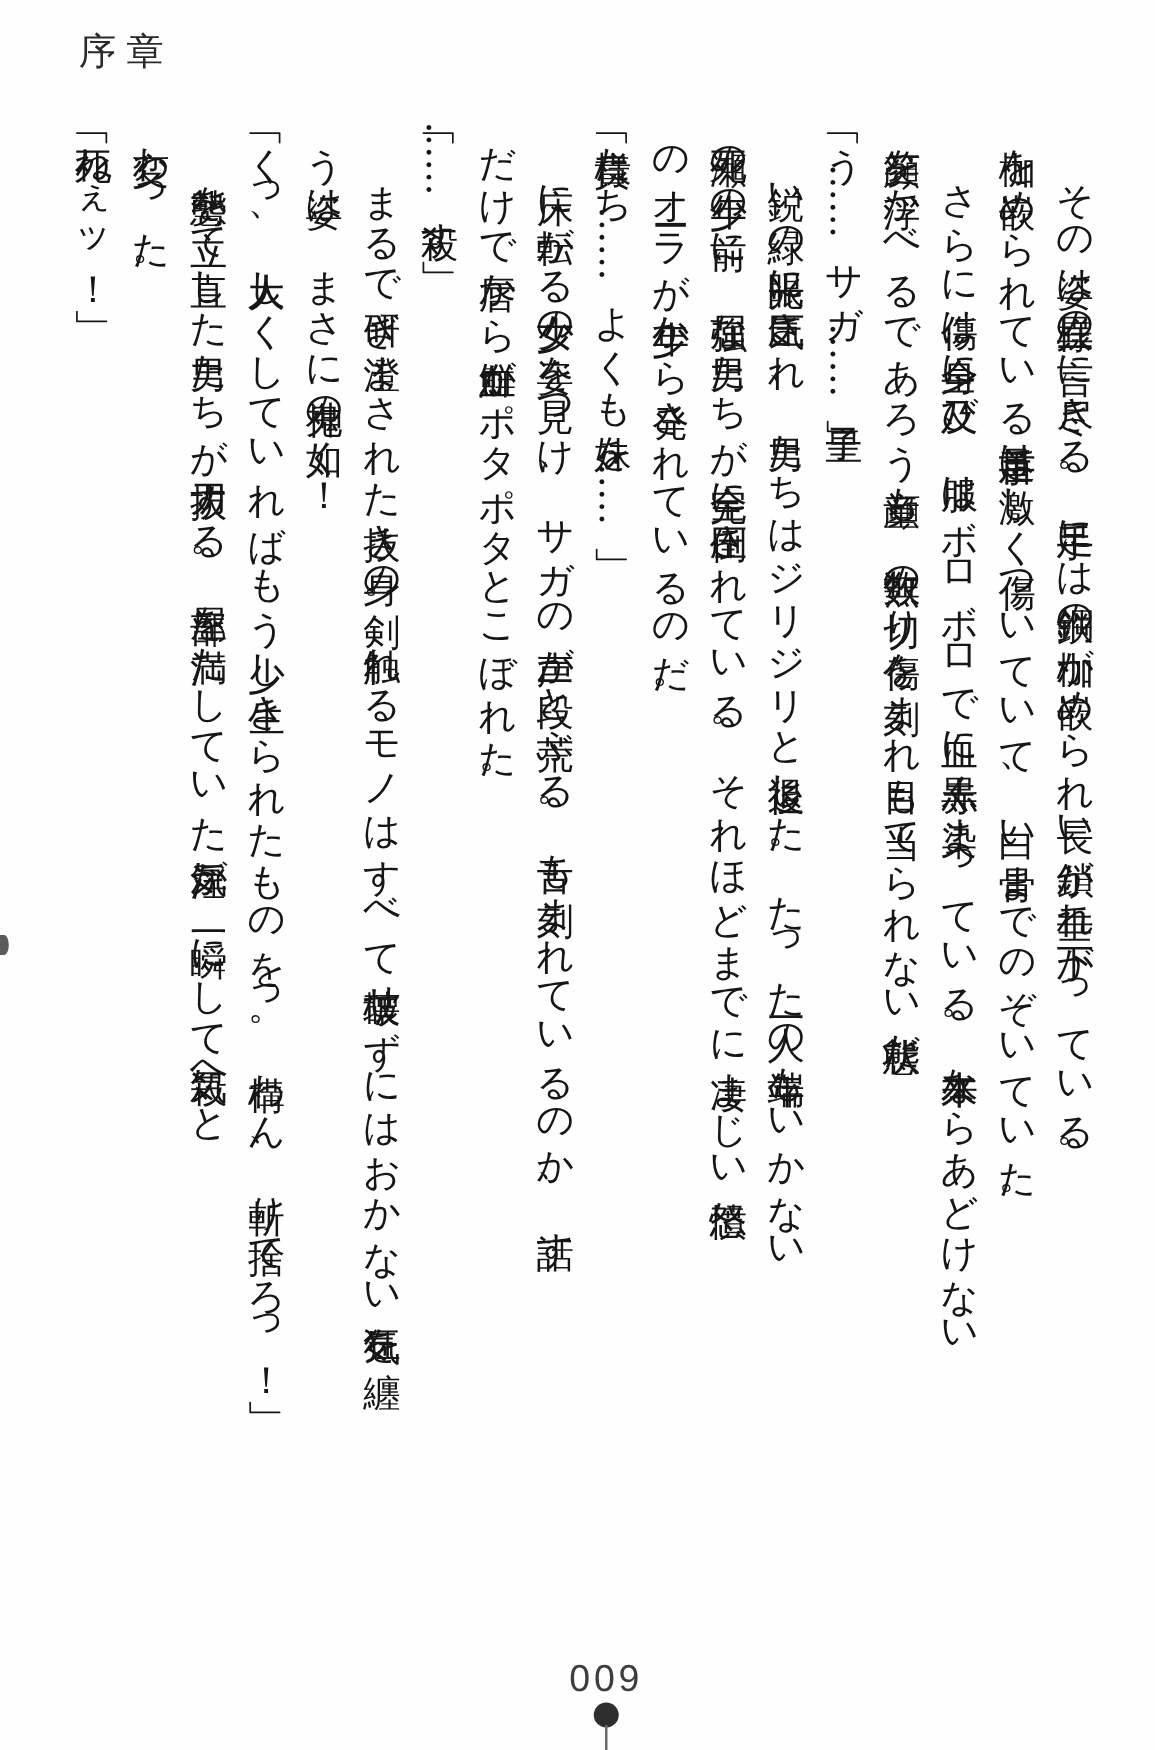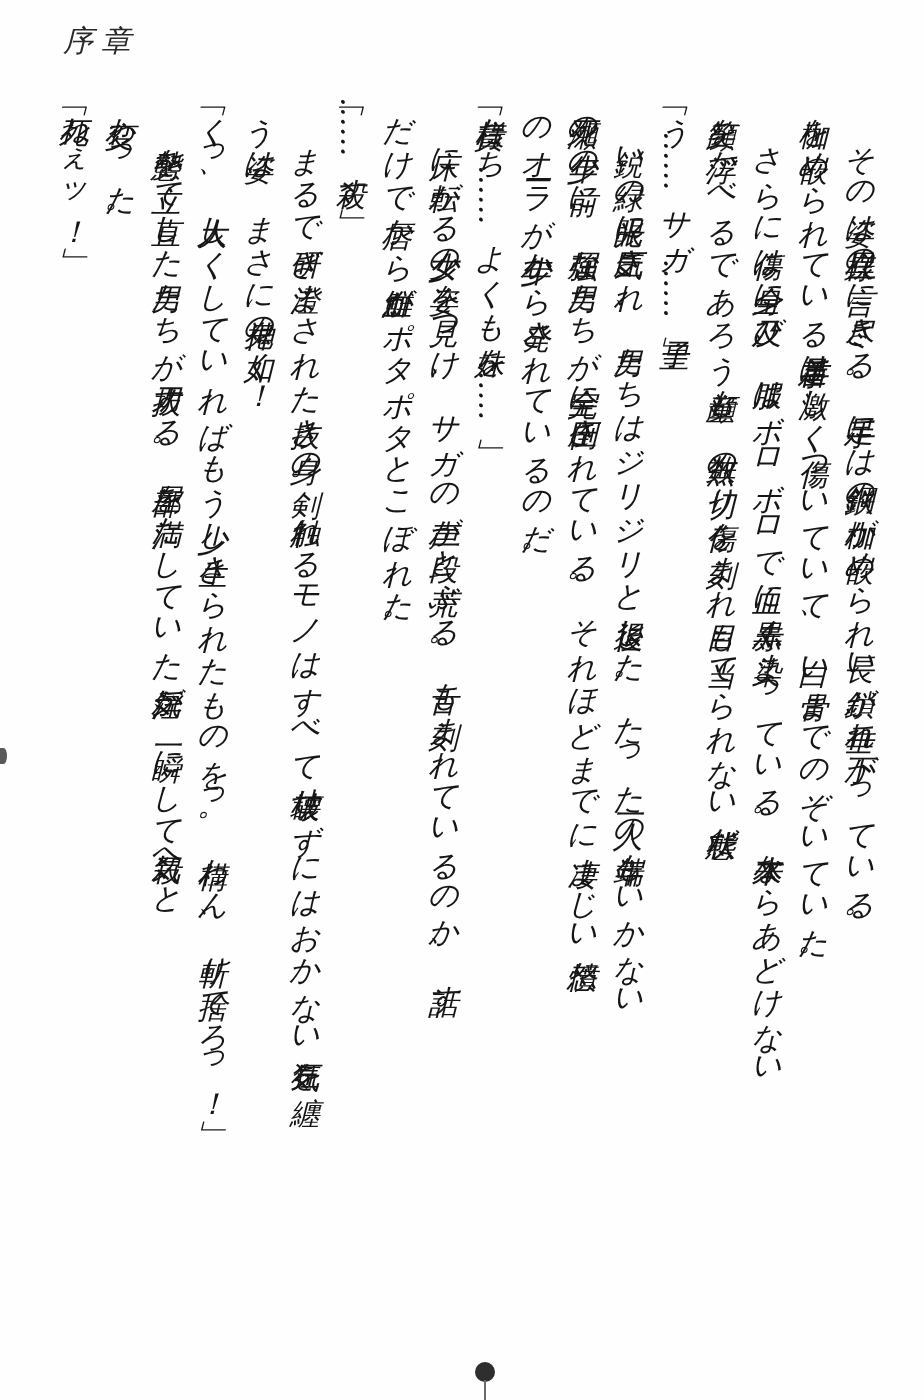--- a/index.html
+++ b/index.html
@@ -8,21 +8,20 @@
     background: #ffffff;
   }
   .page {
     position: relative;
     width: 924px;
     height: 1400px;
     background: #fefefe;
     overflow: hidden;
     font-family: "DejaVu Serif", "Liberation Serif", serif;
     color: #161616;
-    font-style: italic;
   }
   
   .chapter-header {
     position: absolute;
     left: 63px;
     top: 21px;
     font-size: 30px;
     letter-spacing: 8px;
     color: #2a2a2a;
     white-space: nowrap;
@@ -108,19 +107,20 @@
     <p>だけで唇から鮮血がポタポタとこぼれた。</p>
     <p>「……殺す」</p>
     <p>　まるで研ぎ澄まされた抜き身の剣。触れるモノはすべて破壊せずにはおかない狂気を纏</p>
     <p>う姿は、まさに鬼神の如く！</p>
     <p>「くっ、大人しくしていればもう少し生きられたものをっ。構わん、斬り捨てろっ！」</p>
     <p>　態勢を立て直した男たちが抜刀する。部屋を満たしていた淫気が、一瞬にして殺気へと</p>
     <p>変わった。</p>
     <p>「死ねぇッ！」</p>
   </div>
 
+  <div class="page-number">009</div>
 
   <div class="footer-dot"></div>
   <div class="footer-line"></div>
 
   <div class="scan-artifact"></div>
 
 </div>
 
 </body></html>

